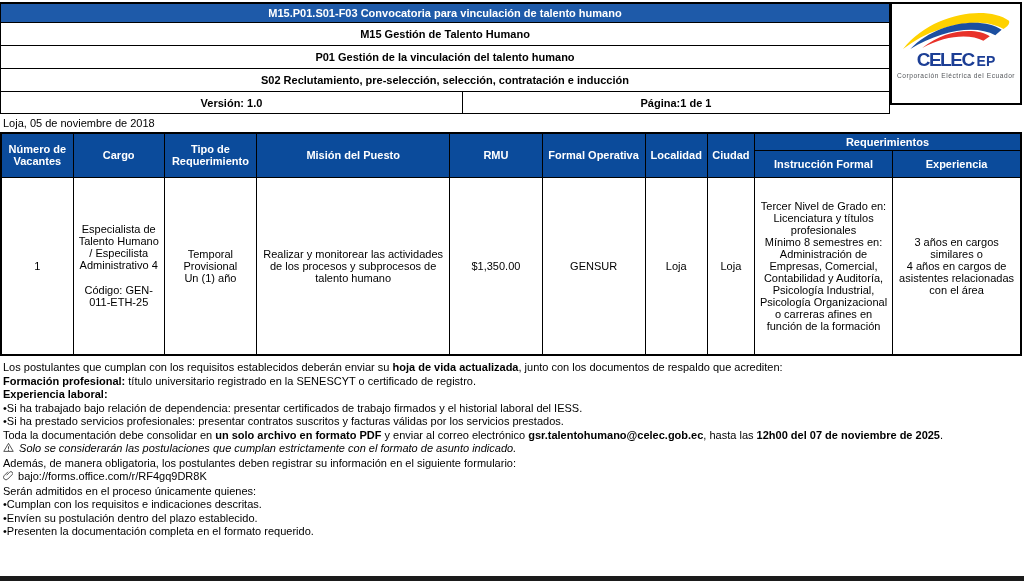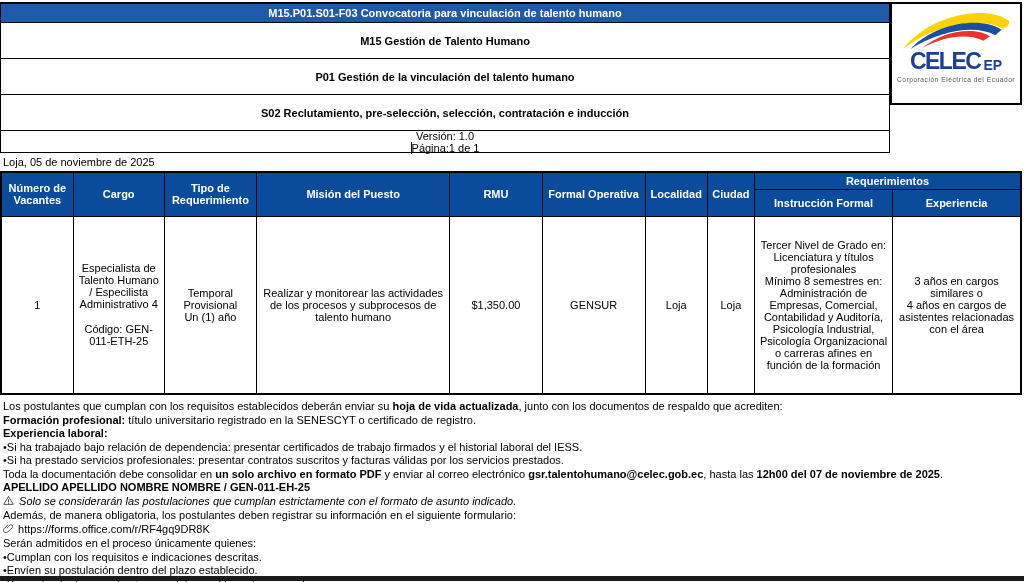--- a/index.html
+++ b/index.html
@@ -5,31 +5,31 @@
   * { box-sizing: border-box; margin: 0; padding: 0; }
   body { background: #fff; font-family: "Liberation Sans", sans-serif; color: #000; }
   .page { width: 1024px; height: 582px; position: relative; background: #fff; padding-top: 2px; overflow: hidden; }
 
   
   .header { display: flex; align-items: flex-start; }
   .header-left { width: 890px; border: 1px solid #000; border-top: 2px solid #000; }
   .hrow { display: flex; align-items: center; justify-content: center;
           font-size: 11px; font-weight: bold; border-bottom: 1px solid #000; }
   .hrow.title { height: 19px; background: var(--title-bar, #1E5AA9); color: #fff; }
-  .hrow.sub { height: 36px; background: #fff; color: #000; }
-  .hrow.meta { height: 21px; border-bottom: none; font-weight: normal; padding: 0; flex-direction: column; }
+  .hrow.sub { height: 23px; background: #fff; color: #000; }
+  .hrow.meta { height: 21px; border-bottom: none; font-weight: bold; padding: 0; }
   .meta-cell { height: 100%; display: flex; align-items: center; justify-content: center; font-size: 11px; }
   .meta-cell.version { width: 461px; }
   .meta-cell.pagina { flex: 1; border-left: 1px solid #000; }
 
   .logo-box { width: 132px; height: 103px; margin-left: 0; border: 2px solid #000;
               display: flex; flex-direction: column; align-items: center; padding: 3px 2px 2px; background: #fff; }
   .swoosh { width: 118px; height: 42px; }
   .brand-line { display: flex; align-items: flex-end; line-height: 1; margin-top: 1px; }
-  .brand { font-size: 23px; font-weight: bold; letter-spacing: -1.5px; color: var(--logo-blue, #1C3E95); }
+  .brand { font-size: 19px; font-weight: bold; letter-spacing: -1.5px; color: var(--logo-blue, #1C3E95); }
   .brand-suffix { font-size: 14px; font-weight: bold; color: var(--logo-blue, #1C3E95); margin-left: 3px; margin-bottom: 1px; }
   .logo-caption { font-size: 6.6px; color: #53565A; letter-spacing: 0.55px; margin-top: 3px; white-space: nowrap; }
 
   .date-line { font-size: 11px; padding: 3px 0 2px 3px; height: 18px; }
 
   
   table.vac { border-collapse: collapse; table-layout: fixed; width: 1022px; border: 2px solid #000; }
   table.vac th, table.vac td { border: 1px solid #000; }
   table.vac th { background: var(--table-header, #0B4B9B); color: #fff; font-size: 11px;
                  font-weight: bold; padding: 1px 2px; text-align: center; vertical-align: middle; }
@@ -70,21 +70,21 @@
         <path d="M23 45 C 48 24 82 22 97 32 L 90 37 C 75 29 48 31 23 45 Z" fill="#E8322A"></path>
       </svg>
       <div class="brand-line">
         <span class="brand">CELEC</span>
         <span class="brand-suffix">EP</span>
       </div>
       <div class="logo-caption">Corporación Eléctrica del Ecuador</div>
     </div>
   </div>
 
-  <div class="date-line">Loja, 05 de noviembre de 2025</div>
+  <div class="date-line">Loja, 05 de noviembre de 2018</div>
 
   <table class="vac">
     <colgroup>
       <col style="width:72px">
         <col style="width:91px">
         <col style="width:92px">
         <col style="width:193px">
       <col style="width:92px">
         <col style="width:103px">
         <col style="width:62px">
@@ -139,30 +139,29 @@
     </tbody>
   </table>
 
   <div class="footer">
       <div class="fline"><span>Los postulantes que cumplan con los requisitos establecidos deberán enviar su </span><span style="font-weight: bold;">hoja de vida actualizada</span><span>, junto con los documentos de respaldo que acrediten:</span></div>
       <div class="fline"><span style="font-weight: bold;">Formación profesional:</span><span> título universitario registrado en la SENESCYT o certificado de registro.</span></div>
       <div class="fline"><span style="font-weight: bold;">Experiencia laboral:</span></div>
       <div class="fline"><span>•Si ha trabajado bajo relación de dependencia: presentar certificados de trabajo firmados y el historial laboral del IESS.</span></div>
       <div class="fline"><span>•Si ha prestado servicios profesionales: presentar contratos suscritos y facturas válidas por los servicios prestados.</span></div>
       <div class="fline"><span>Toda la documentación debe consolidar en </span><span style="font-weight: bold;">un solo archivo en formato PDF</span><span> y enviar al correo electrónico </span><span style="font-weight: bold;">gsr.talentohumano@celec.gob.ec</span><span>, hasta las </span><span style="font-weight: bold;">12h00 del 07 de noviembre de 2025</span><span>.</span></div>
-      <div class="fline"><span style="font-weight: bold;">APELLIDO APELLIDO NOMBRE NOMBRE / GEN-011-EH-25</span></div>
       <div class="fline"><span class="ficon"><svg width="11" height="11" viewBox="0 0 24 24">
             <path d="M12 3 L22.3 20.5 H1.7 Z" fill="none" stroke="#333" stroke-width="1.8"></path>
             <line x1="12" y1="9.5" x2="12" y2="15" stroke="#333" stroke-width="2"></line>
             <circle cx="12" cy="17.8" r="1.3" fill="#333"></circle>
           </svg></span><span style="font-style: italic;"> Solo se considerarán las postulaciones que cumplan estrictamente con el formato de asunto indicado.</span></div>
       <div class="fline"><span>Además, de manera obligatoria, los postulantes deben registrar su información en el siguiente formulario:</span></div>
       <div class="fline"><span class="ficon"><svg width="10" height="11" viewBox="0 0 24 24">
             <path d="M8.5 11.5 L16 4 a4.2 4.2 0 0 1 6 6 L11.5 20.5 a6 6 0 0 1 -8.5 -8.5 L12 3" fill="none" stroke="#333" stroke-width="2"></path>
-          </svg></span><span> https://forms.office.com/r/RF4gq9DR8K</span></div>
+          </svg></span><span> bajo://forms.office.com/r/RF4gq9DR8K</span></div>
       <div class="fline"><span>Serán admitidos en el proceso únicamente quienes:</span></div>
       <div class="fline"><span>•Cumplan con los requisitos e indicaciones descritas.</span></div>
       <div class="fline"><span>•Envíen su postulación dentro del plazo establecido.</span></div>
       <div class="fline"><span>•Presenten la documentación completa en el formato requerido.</span></div>
     </div>
 
   <div class="bottom-bar"></div>
 </div>
 
 </body></html>

